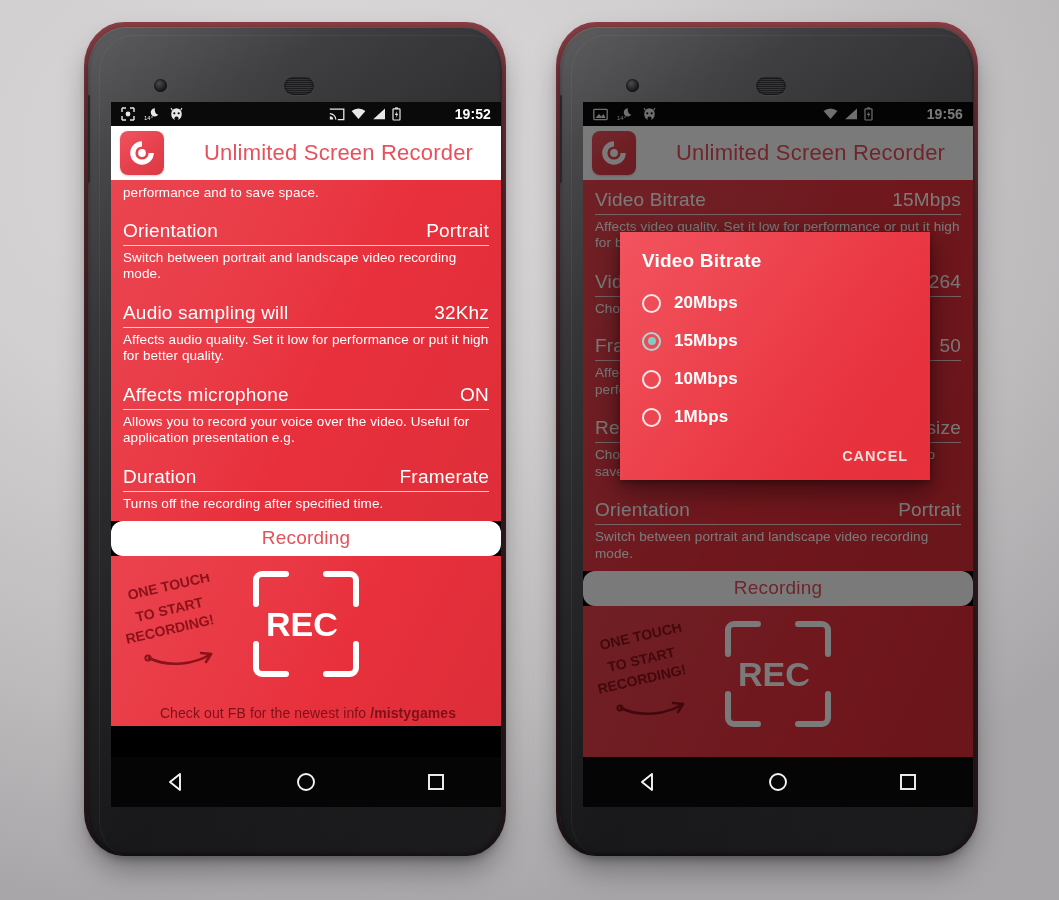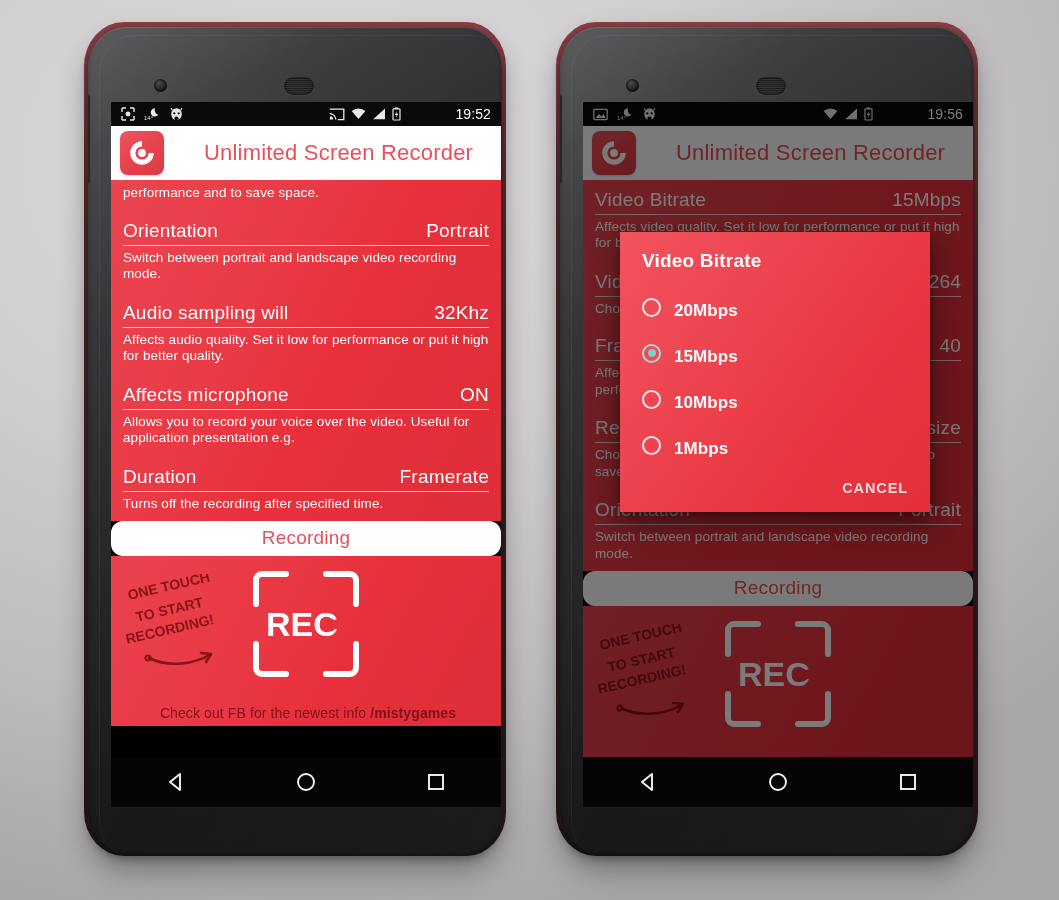--- a/index.html
+++ b/index.html
@@ -77,21 +77,21 @@
     background:#000; overflow:hidden;
   }
 
   
   .statusbar {
     height:24px; background:#0a0a0a; display:flex; align-items:center;
     padding:0 10px; color:#f2f2f2;
   }
   .sb-left { display:flex; align-items:center; gap:9px; }
   .sb-right { margin-left:auto; display:flex; align-items:center; gap:6px; }
-  .sb-clock { font-size:14px; font-weight:normal; letter-spacing:.1px; color:#fff;margin-left:48px; }
+  .sb-clock { font-size:14px; font-weight:bold; letter-spacing:.1px; color:#fff;margin-left:48px; }
   .ico { display:block; }
 
   
   .appbar {
     height:54px; background:#ffffff; display:flex; align-items:center; padding-left:9px;
     position:relative;
     gap:28px;
   }
   .applogo {
     width:44px; height:44px; border-radius:8px; flex:none;
@@ -174,21 +174,21 @@
   }
   .radio {
     width:19px; height:19px; border-radius:50%; flex:none;
     border:2px solid rgba(255,255,255,.88); box-sizing:border-box; position:relative;
   }
   .radio.on { border-color:#a2d9d4; }
   .radio.on::after {
     content:""; position:absolute; left:3.5px; top:3.5px; width:8px; height:8px;
     border-radius:50%; background:#7fccc6;
   }
-  .dlg-opt-label { font-size:17px; color:#fff; font-weight:bold; letter-spacing:.1px;margin-top:8px; }
+  .dlg-opt-label { font-size:17px; color:#fff; font-weight:bold; letter-spacing:.1px; }
   .dlg-actions { display:flex; justify-content:flex-end; padding:8px 22px 16px 22px; }
   .dlg-cancel {
     font-size:14.5px; font-weight:bold; color:#f0dcd9; letter-spacing:.9px; cursor:pointer;
   }
 </style>
 </head>
 <body>
 
 <div class="phone left">
   <div class="phone-redline"></div>
@@ -408,21 +408,21 @@
           <div class="row-head">
             <span class="row-title">Video encoder</span>
             <span class="row-value">H264</span>
           </div>
           <div class="row-desc tight">Choose the video encoder for the recording.</div>
         </div>
 
         <div class="row">
           <div class="row-head">
             <span class="row-title">Framerate</span>
-            <span class="row-value">40</span>
+            <span class="row-value">50</span>
           </div>
           <div class="row-desc">Affects the smoothness of the video. This will impact performance.</div>
         </div>
 
         <div class="row">
           <div class="row-head">
             <span class="row-title">Resolution</span>
             <span class="row-value">Full size</span>
           </div>
           <div class="row-desc">Choose a lower resolution for better performance and to save space.</div>

